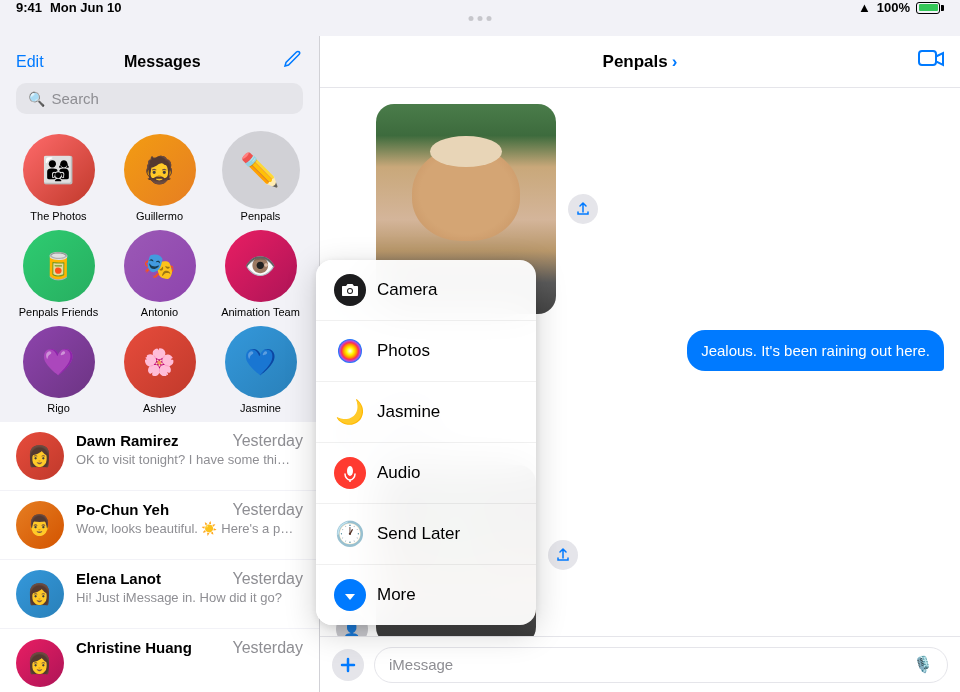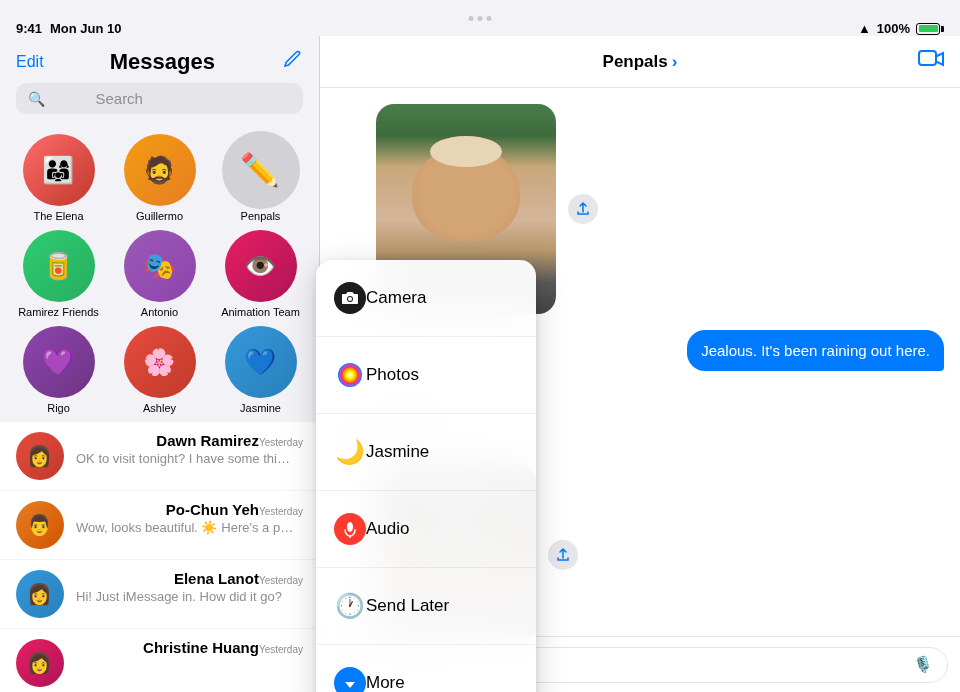--- a/index.html
+++ b/index.html
@@ -12,21 +12,21 @@
       position: relative;
     }
 
     
     .status-bar {
       position: absolute;
       top: 0; left: 0; right: 0;
       height: 36px;
       background: #f2f2f7;
       display: flex;
-      align-items: flex-end;
+      align-items: flex-start;
       justify-content: space-between;
       padding: 0 16px;
       z-index: 100;
       font-size: 13px;
       font-weight: 600;
     }
     .status-bar-left { display: flex; align-items: center; gap: 8px; }
     .status-bar-right { display: flex; align-items: center; gap: 6px; }
 
     
@@ -51,21 +51,21 @@
       padding: 12px 16px 8px;
       background: #f2f2f7;
     }
     .sidebar-title-row {
       display: flex;
       align-items: center;
       justify-content: space-between;
       margin-bottom: 8px;
     }
     .sidebar-title {
-      font-size: 22px;
+      font-size: 16px;
       font-weight: 700;
       color: #000;
       text-align: center;
       flex: 1;
     }
     .edit-btn {
       font-size: 16px;
       color: #007aff;
       font-weight: 400;
       cursor: pointer;
@@ -77,21 +77,21 @@
     }
     .search-bar {
       background: #e5e5ea;
       border-radius: 10px;
       padding: 7px 12px;
       display: flex;
       align-items: center;
       gap: 6px;
     }
     .search-icon-inner { color: #8e8e93; font-size: 14px; }
-    .search-placeholder { color: #8e8e93; font-size: 15px; margin-left: 44px; }
+    .search-placeholder { color: #8e8e93; font-size: 15px; }
 
     
     .pinned-contacts {
       padding: 8px 0 4px;
       background: #f2f2f7;
     }
     .pinned-row {
       display: flex;
       justify-content: space-around;
       padding: 4px 8px;
@@ -146,25 +146,25 @@
       flex-shrink: 0;
       overflow: hidden;
       display: flex;
       align-items: center;
       justify-content: center;
       font-size: 20px;
     }
     .chat-content { flex: 1; min-width: 0; }
     .chat-header-row {
       display: flex;
-      justify-content: flex-end;
+      justify-content: space-between;
       align-items: baseline;
     }
     .chat-name { font-size: 15px; font-weight: 600; color: #000; }
-    .chat-time { font-size: 10px; color: #8e8e93; }
+    .chat-time { font-size: 16px; color: #8e8e93; }
     .chat-preview { font-size: 13px; color: #8e8e93; margin-top: 2px; white-space: nowrap; overflow: hidden; text-overflow: ellipsis; max-width: 220px; }
 
     
     .chat-main {
       flex: 1;
       display: flex;
       flex-direction: column;
       background: #fff;
       position: relative;
     }
@@ -295,22 +295,22 @@
       background: rgba(255,255,255,0.95);
       backdrop-filter: blur(20px);
       border-radius: 16px;
       box-shadow: 0 8px 32px rgba(0,0,0,0.18), 0 2px 8px rgba(0,0,0,0.1);
       z-index: 200;
       overflow: hidden;
     }
     .popup-item {
       display: flex;
       align-items: center;
-      gap: 0;
-      padding: 22px 18px;
+      gap: 11px;
+      padding: 14px 18px;
       cursor: pointer;
       border-bottom: 1px solid rgba(0,0,0,0.06);
       text-align: center;
     }
     .popup-item:last-child { border-bottom: none; }
     .popup-icon {
       width: 32px;
       height: 32px;
       border-radius: 8px;
       display: flex;
@@ -475,21 +475,21 @@
       </div>
     </div>
 
     <div class="pinned-contacts">
       <div class="pinned-row">
 
         <div class="pinned-item">
           <div class="avatar-circle av-ricos">
             <span style="font-size:26px;">👨‍👩‍👧</span>
           </div>
-          <span class="avatar-label">The Elena</span>
+          <span class="avatar-label">The Photos</span>
         </div>
 
         <div class="pinned-item">
           <div class="avatar-circle av-guillermo">
             <span style="font-size:26px;">🧔</span>
           </div>
           <span class="avatar-label">Guillermo</span>
         </div>
 
         <div class="pinned-item">
@@ -498,21 +498,21 @@
           </div>
           <span class="avatar-label">Penpals</span>
         </div>
       </div>
       <div class="pinned-row">
 
         <div class="pinned-item">
           <div class="avatar-circle av-foodie">
             <span style="font-size:26px;">🥫</span>
           </div>
-          <span class="avatar-label">Ramirez Friends</span>
+          <span class="avatar-label">Penpals Friends</span>
         </div>
 
         <div class="pinned-item">
           <div class="avatar-circle av-antonio">
             <span style="font-size:26px;">🎭</span>
           </div>
           <span class="avatar-label">Antonio</span>
         </div>
 
         <div class="pinned-item">
@@ -663,21 +663,21 @@
 
     </div>
 
     <div class="input-bar">
       <div class="plus-btn">
         <svg width="16" height="16" viewBox="0 0 16 16" fill="none">
           <path d="M8 2V14M2 8H14" stroke="#007aff" stroke-width="2.5" stroke-linecap="round"></path>
         </svg>
       </div>
       <div class="imessage-input">
-        <span style="color:#8e8e93; font-size:15px;">beautiful</span>
+        <span style="color:#8e8e93; font-size:15px;">iMessage</span>
         <span class="mic-btn">🎙️</span>
       </div>
     </div>
   </div>
 </div>
 
 <div class="popup-menu">
 
   <div class="popup-item">
     <div class="popup-icon icon-camera">

